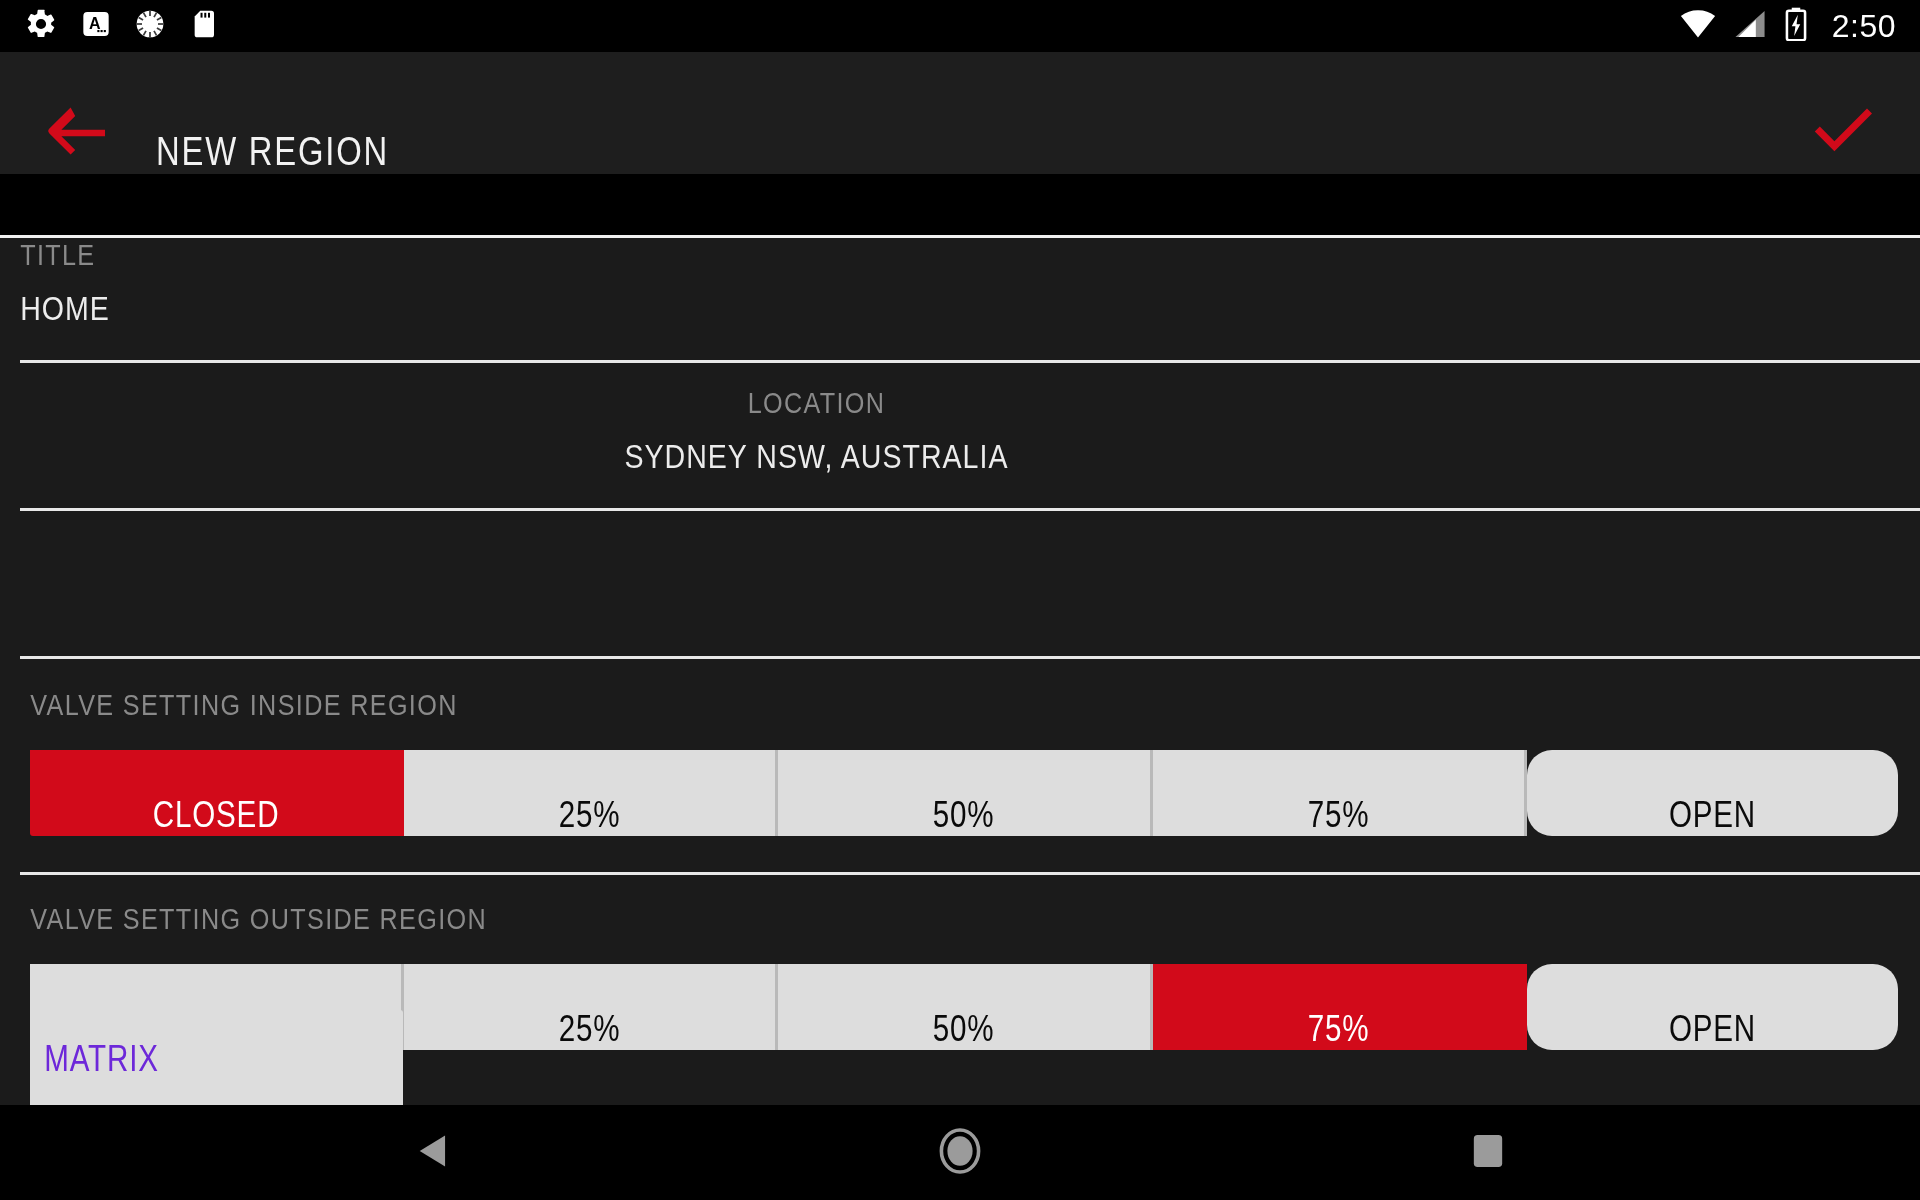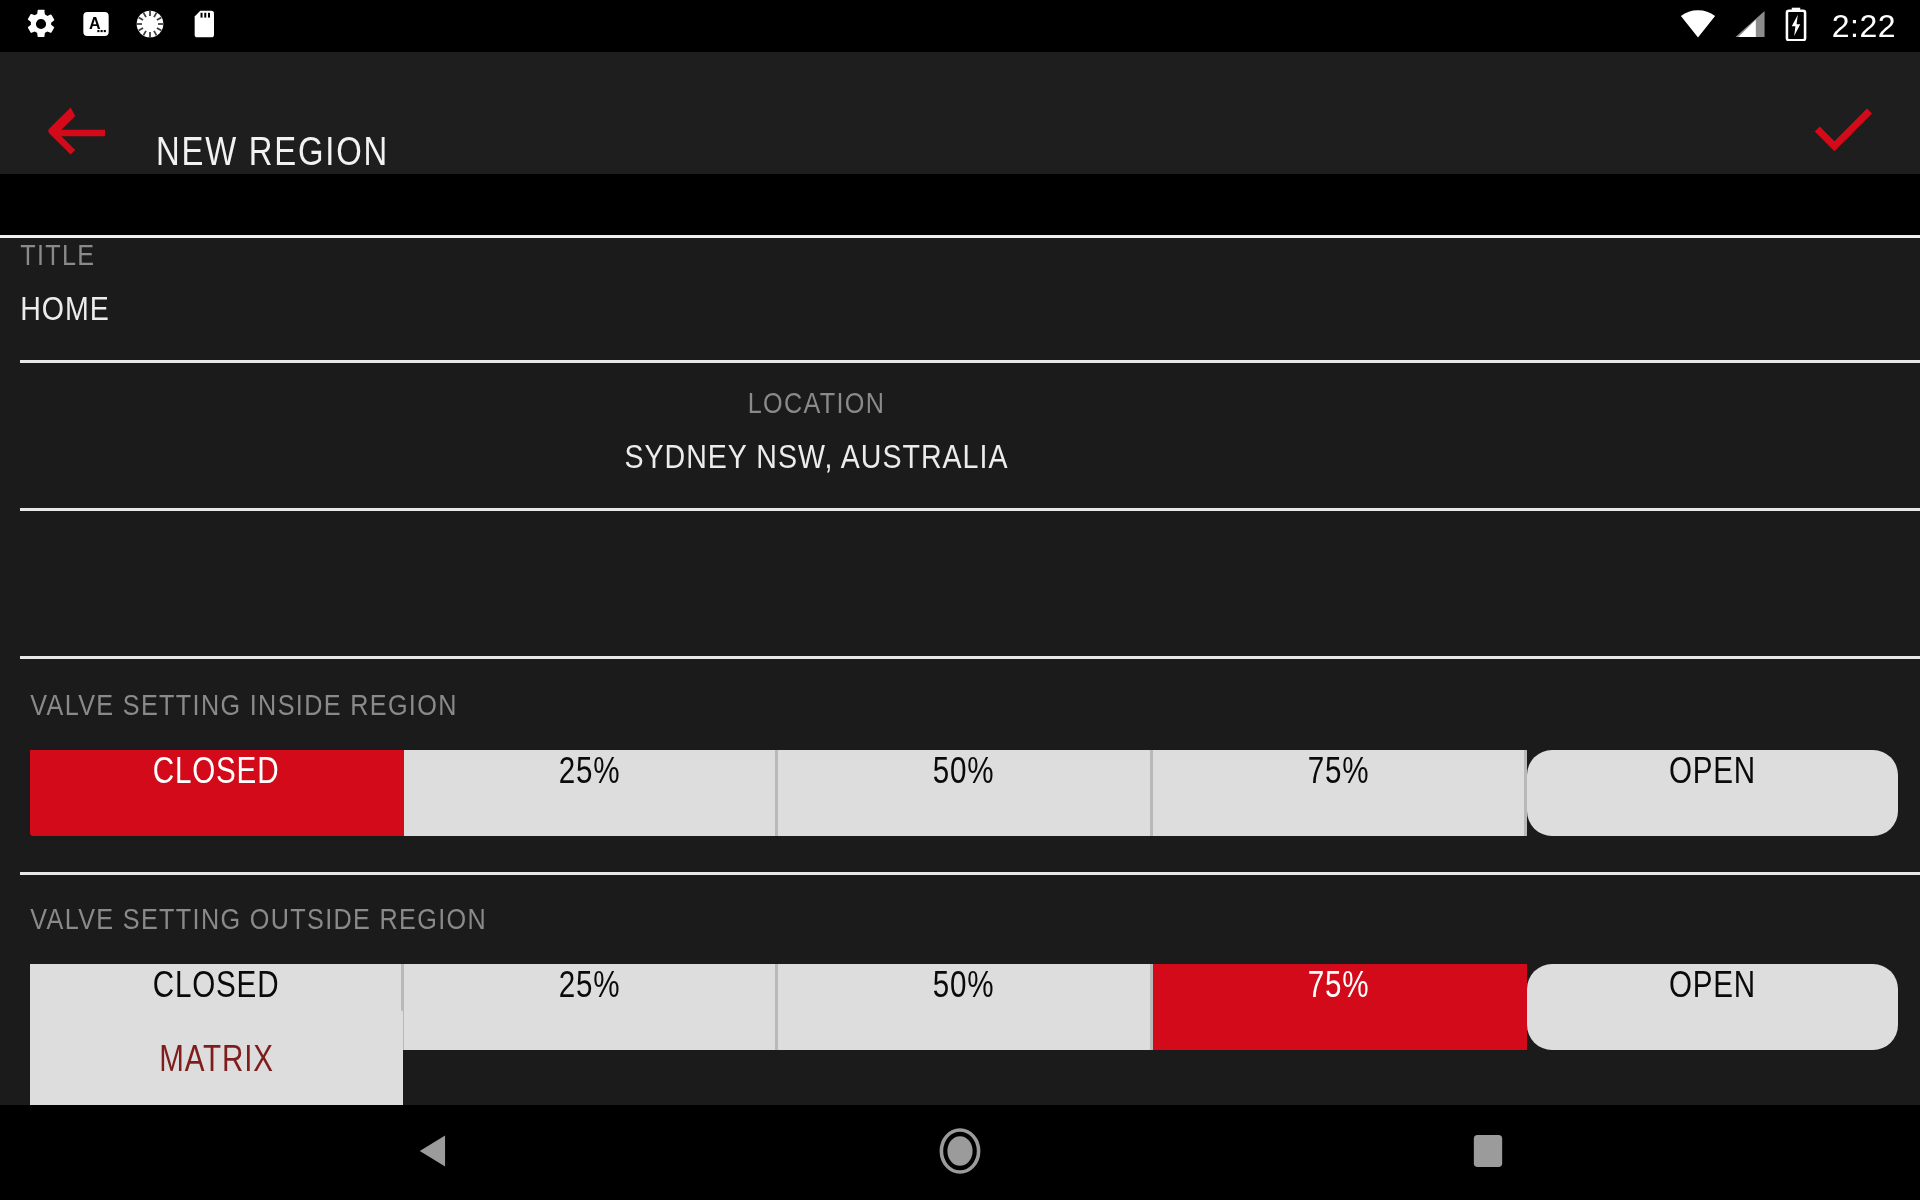--- a/index.html
+++ b/index.html
@@ -78,36 +78,36 @@
     transform:scaleX(0.84); transform-origin:left center;
     padding-left:36px; white-space:nowrap;
   }
 
   
   .segmented {
     position:absolute; left:30px; width:1868px; height:98px;
     display:flex; border-radius:3px; overflow:hidden;
   }
   .seg {
-    flex:1 1 0; display:flex; align-items:flex-start; justify-content:center;
+    flex:1 1 0; display:flex; align-items:flex-end; justify-content:center;
     background:#dddddd; color:#0a0a0a;
     font-size:37px; letter-spacing:1px;
     font-family:"Liberation Sans Narrow","Liberation Sans", sans-serif;
     border-right:3px solid #b9b9b9;
     cursor:pointer; user-select:none;margin-top:12px;
   }
   .seg > span { display:block; transform:scaleX(0.80); transform-origin:center; white-space:nowrap; }
   .seg:last-child { border-right:none;border-radius:25px; }
   .seg.selected { background:#d20a1a; color:#ffffff; border-right-color:#d20a1a; }
 
   
   .matrix-btn {
     position:absolute; left:30px; width:373px; height:98px;
-    background:#dddddd; color:#7f1d1d; border-radius:3px;
-    display:flex; align-items:center; justify-content:center;
+    background:#dddddd; color:#6d28d9; border-radius:3px;
+    display:flex; align-items:center; justify-content:flex-start;
     font-size:37px; letter-spacing:1px;
     font-family:"Liberation Sans Narrow","Liberation Sans", sans-serif;
     cursor:pointer; user-select:none;
   }
   .matrix-btn > span { display:block; transform:scaleX(0.80); transform-origin:center; white-space:nowrap; }
 
   
   .nav-bar {
     position:absolute; bottom:0; left:0; width:1920px; height:95px;
     background:#000; display:flex; align-items:center; justify-content:center;
@@ -176,21 +176,21 @@
           <path fill="#ffffff" d="M15 7v12H3z"></path>
         </svg>
       </span>
       <span class="sb-icon">
         <svg width="24" height="34" viewBox="0 0 16 24">
           <rect x="5" y="0.5" width="6" height="2.2" fill="#fff"></rect>
           <rect x="1.6" y="2.6" width="12.8" height="20.8" rx="1.4" fill="none" stroke="#fff" stroke-width="1.8"></rect>
           <path fill="#fff" d="M9.3 5.5 5 13.6h2.6L6.7 20.5 11 12.2H8.4z"></path>
         </svg>
       </span>
-      <span class="clock">2:22</span>
+      <span class="clock">2:50</span>
     </div>
   </div>
 
   <div class="app-bar">
     <div class="back-btn">
       <span>
         <svg width="64" height="52" viewBox="0 0 32 26">
           <path fill="#d20a1a" d="M12.8 2.2 2.2 12.8a1.7 1.7 0 0 0 0 2.4L12.8 25.8l2.3-2.3-6.9-6.9H30v-3.2H8.2l6.9-6.9z"></path>
         </svg>
       </span>

